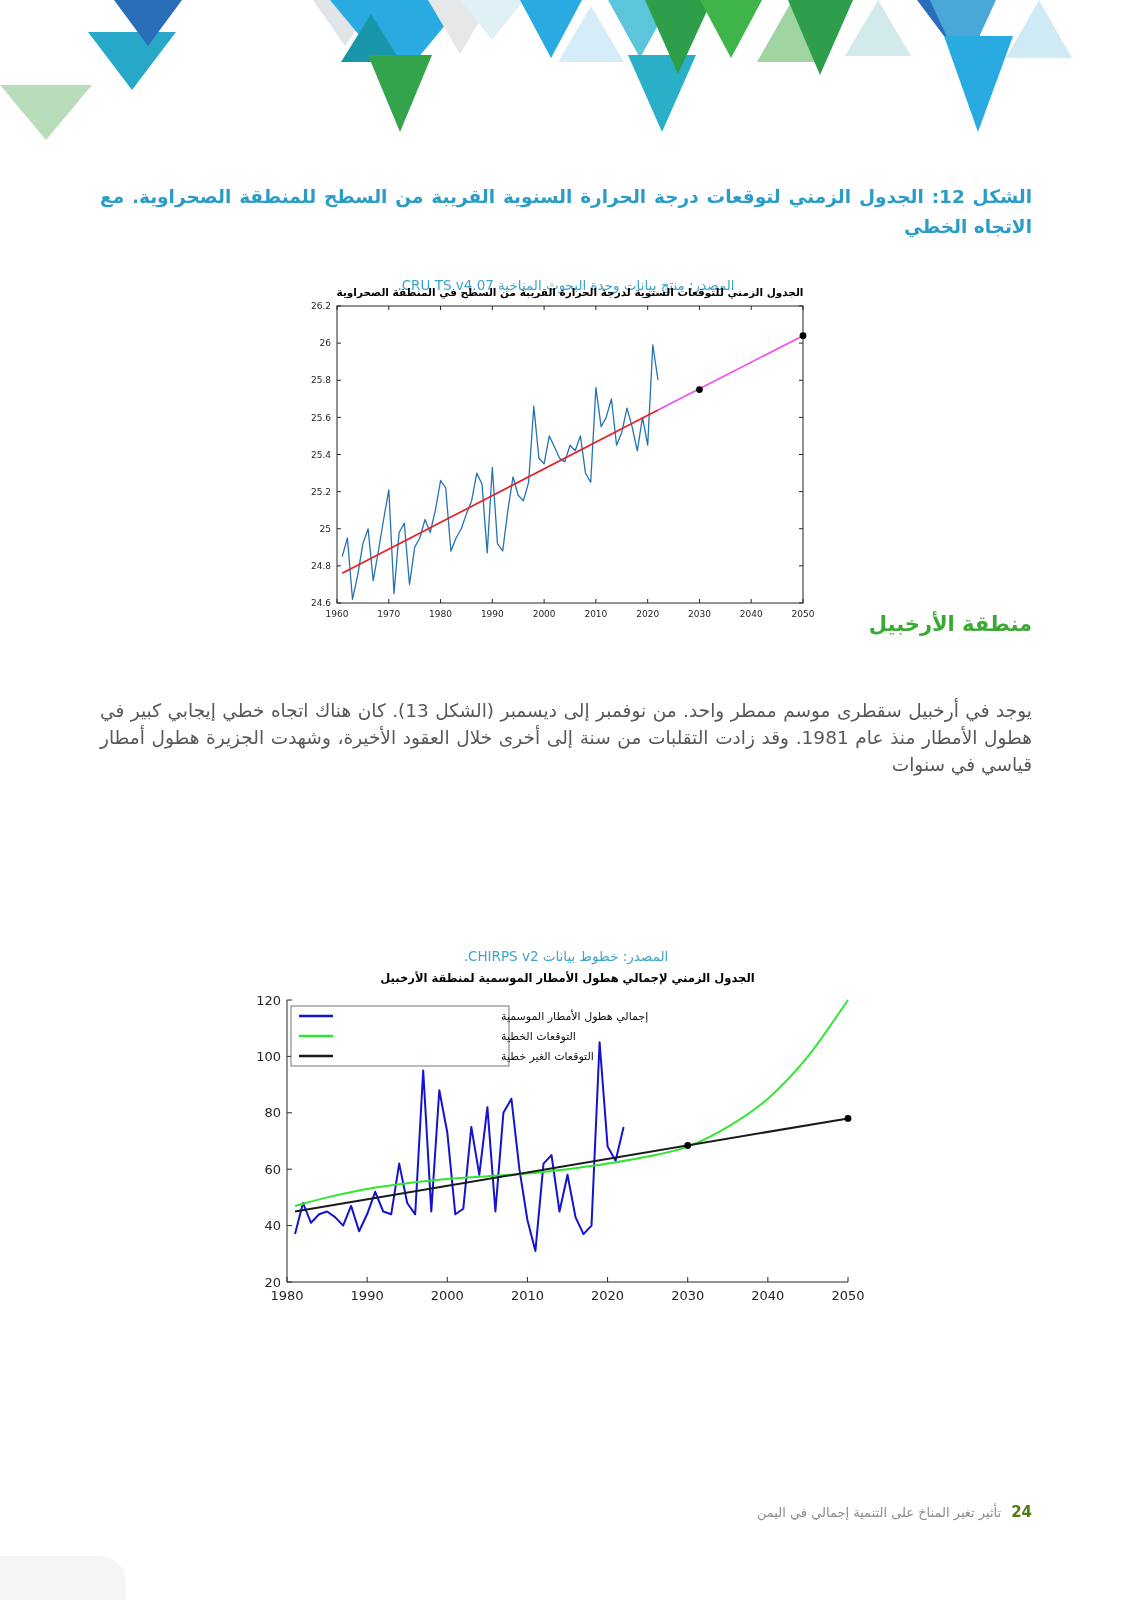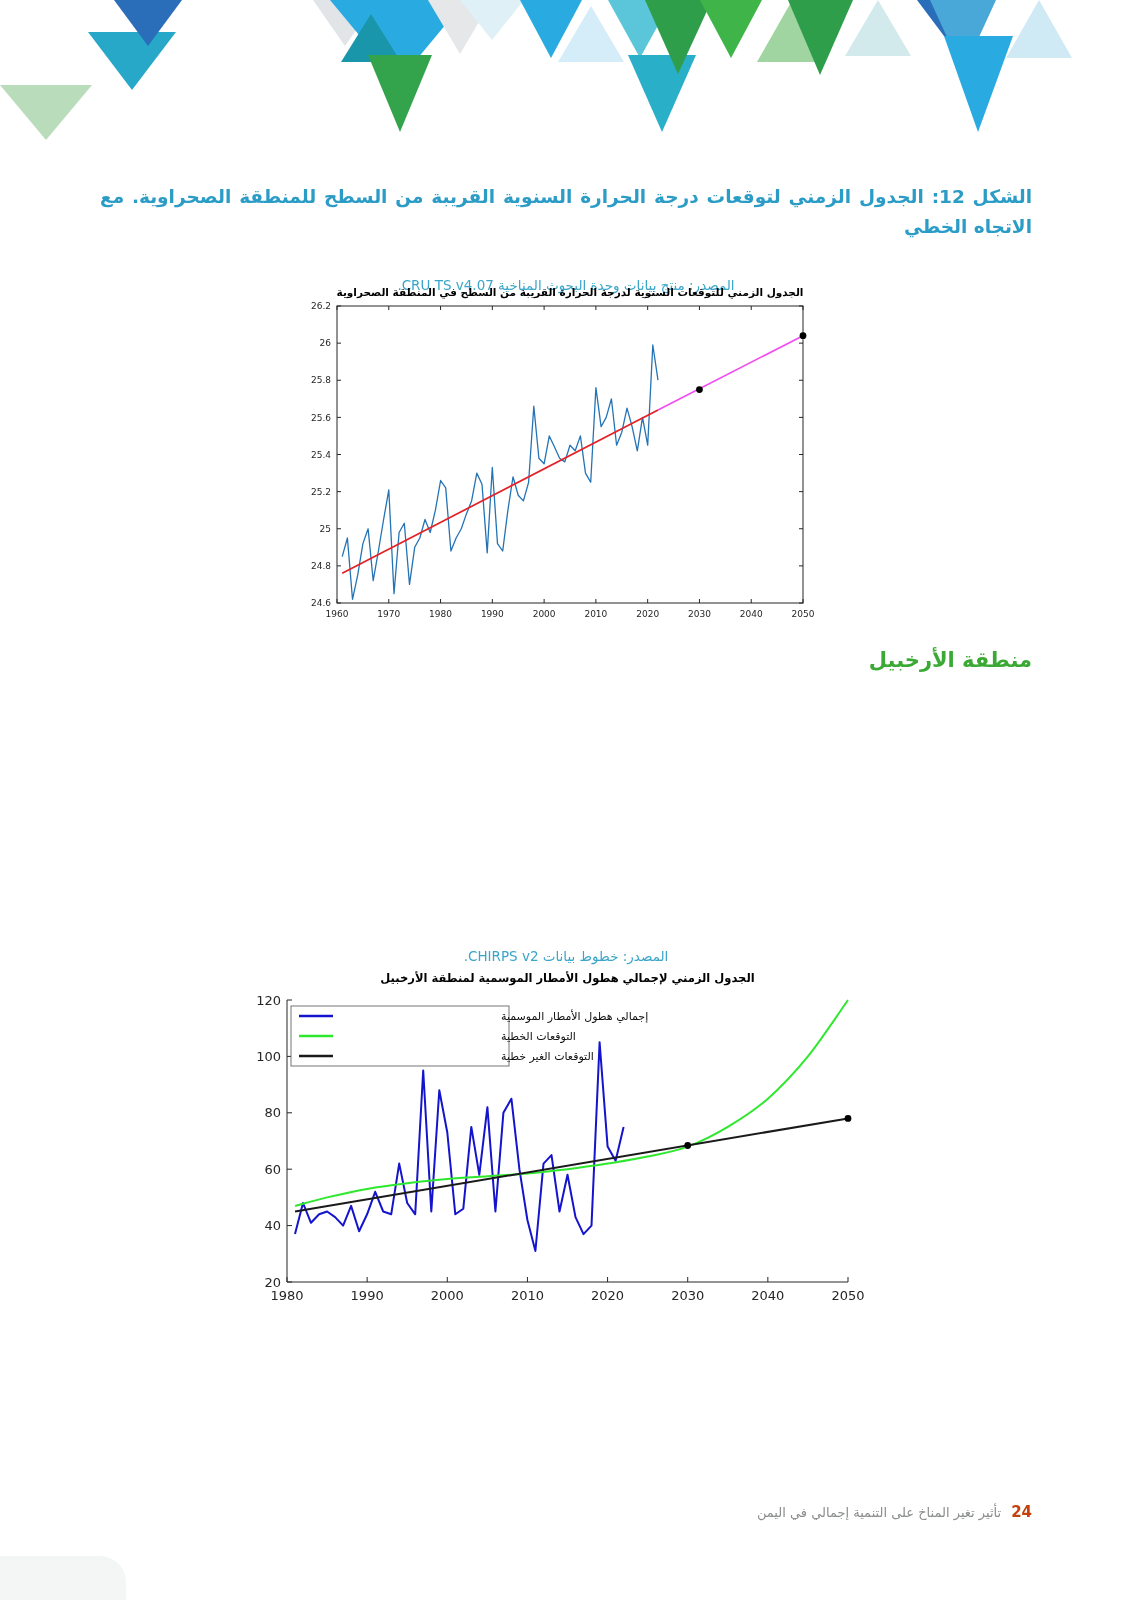--- a/index.html
+++ b/index.html
@@ -7,21 +7,21 @@
         font-family:"DejaVu Sans",sans-serif;}
   .abs{position:absolute;}
   .caption{direction:rtl;text-align:justify;font-size:18.5px;font-weight:bold;
            color:#2b9cc6;line-height:1.62;letter-spacing:.2px;}
   .source{direction:rtl;text-align:center;font-size:13.5px;color:#3aa5c8;margin-top:31px;}
   .sec-heading{direction:rtl;text-align:right;font-size:21px;font-weight:bold;color:#3aaa35;}
   .cols{display:flex;direction:rtl;gap:24px;}
   .col{flex:1 1 0;direction:rtl;text-align:justify;font-size:18.5px;color:#57585a;line-height:1.45;}
   .footer{direction:rtl;text-align:left;display:flex;flex-direction:row;justify-content:flex-start;
           align-items:baseline;gap:10px;}
-  .footer .num{font-size:15px;font-weight:bold;color:#c2410c;}
+  .footer .num{font-size:15px;font-weight:bold;color:#4d7c0f;}
   .footer .ttl{font-size:13px;color:#8a8c8e;}
   .corner-deco{background:#f4f5f5;border-radius:0 26px 0 0;}
   svg text{font-family:"DejaVu Sans",sans-serif;}
 </style>
 </head>
 <body>
 
 <div class="page">
 
   <svg class="abs" style="left:0;top:0;" width="1132" height="145">
@@ -114,23 +114,24 @@
       <text x="26" y="66.27499999999989" text-anchor="end" font-size="9" fill="#262626">26</text>
       <text x="26" y="29.15" text-anchor="end" font-size="9" fill="#262626">26.2</text>
       <text x="265" y="16" text-anchor="middle" font-size="10.5" font-weight="bold" fill="#000" direction="rtl">الجدول الزمني للتوقعات السنوية لدرجة الحرارة القريبة من السطح في المنطقة الصحراوية</text>
       <polyline points="37.2,276.6 42.4,258.0 47.5,319.3 52.7,295.2 57.9,263.6 63.1,248.8 68.2,300.7 73.4,271.0 78.6,239.5 83.8,209.8 89.0,313.7 94.1,252.5 99.3,243.2 104.5,304.4 109.7,267.3 114.8,258.0 120.0,239.5 125.2,252.5 130.4,230.2 135.6,200.5 140.7,207.9 145.9,271.0 151.1,258.0 156.3,248.8 161.4,233.9 166.6,220.9 171.8,193.1 177.0,204.2 182.2,272.9 187.3,187.5 192.5,263.6 197.7,271.0 202.9,230.2 208.0,196.8 213.2,215.3 218.4,220.9 223.6,202.3 228.8,126.2 233.9,178.2 239.1,183.8 244.3,155.9 249.5,167.1 254.6,178.2 259.8,181.9 265.0,165.2 270.2,170.8 275.4,155.9 280.5,193.1 285.7,202.3 290.9,107.7 296.1,146.7 301.2,137.4 306.4,118.8 311.6,165.2 316.8,152.2 322.0,128.1 327.1,146.7 332.3,170.8 337.5,137.4 342.7,165.2 347.8,65.0 353.0,100.2" fill="none" stroke="#2473b5" stroke-width="1.3" stroke-linejoin="round"></polyline>
       <polyline points="37.2,293.3 353.0,129.9" fill="none" stroke="#e32126" stroke-width="1.7" stroke-linejoin="round"></polyline>
       <polyline points="353.0,129.9 498.0,55.7" fill="none" stroke="#f24df0" stroke-width="1.7" stroke-linejoin="round"></polyline>
       <circle cx="394.44444444444446" cy="109.53124999999997" r="3.4" fill="#000"></circle>
       <circle cx="498" cy="55.700000000000045" r="3.4" fill="#000"></circle>
     </svg>
 
-  <div class="abs sec-heading" style="left:100px;top:648px;width:932px;">منطقة الأرخبيل</div>
+  <div class="abs sec-heading" style="left:100px;top:612px;width:932px;">منطقة الأرخبيل</div>
 
   <div class="abs cols" style="left:100px;top:698px;width:932px;">
+    <div class="col">يوجد في أرخبيل سقطرى موسم ممطر واحد. من نوفمبر إلى ديسمبر (الشكل 13). كان هناك اتجاه خطي إيجابي كبير في هطول الأمطار منذ عام 1981. وقد زادت التقلبات من سنة إلى أخرى خلال العقود الأخيرة، وشهدت الجزيرة هطول أمطار قياسي في سنوات</div>
   </div>
 
   <div class="abs source" style="left:100px;top:917px;width:932px;">المصدر: خطوط بيانات CHIRPS v2.</div>
 
   <svg id="chart2" class="abs" style="left:240px;top:955px;" width="640" height="360" viewBox="0 0 640 360">
       <g stroke="#262626" stroke-width="1" fill="none">
         <line x1="47" y1="45" x2="47" y2="327"></line>
         <line x1="47" y1="327" x2="608" y2="327"></line>
         <line x1="47" y1="327" x2="47" y2="322"></line>
         <line x1="127.14285714285714" y1="327" x2="127.14285714285714" y2="322"></line>

